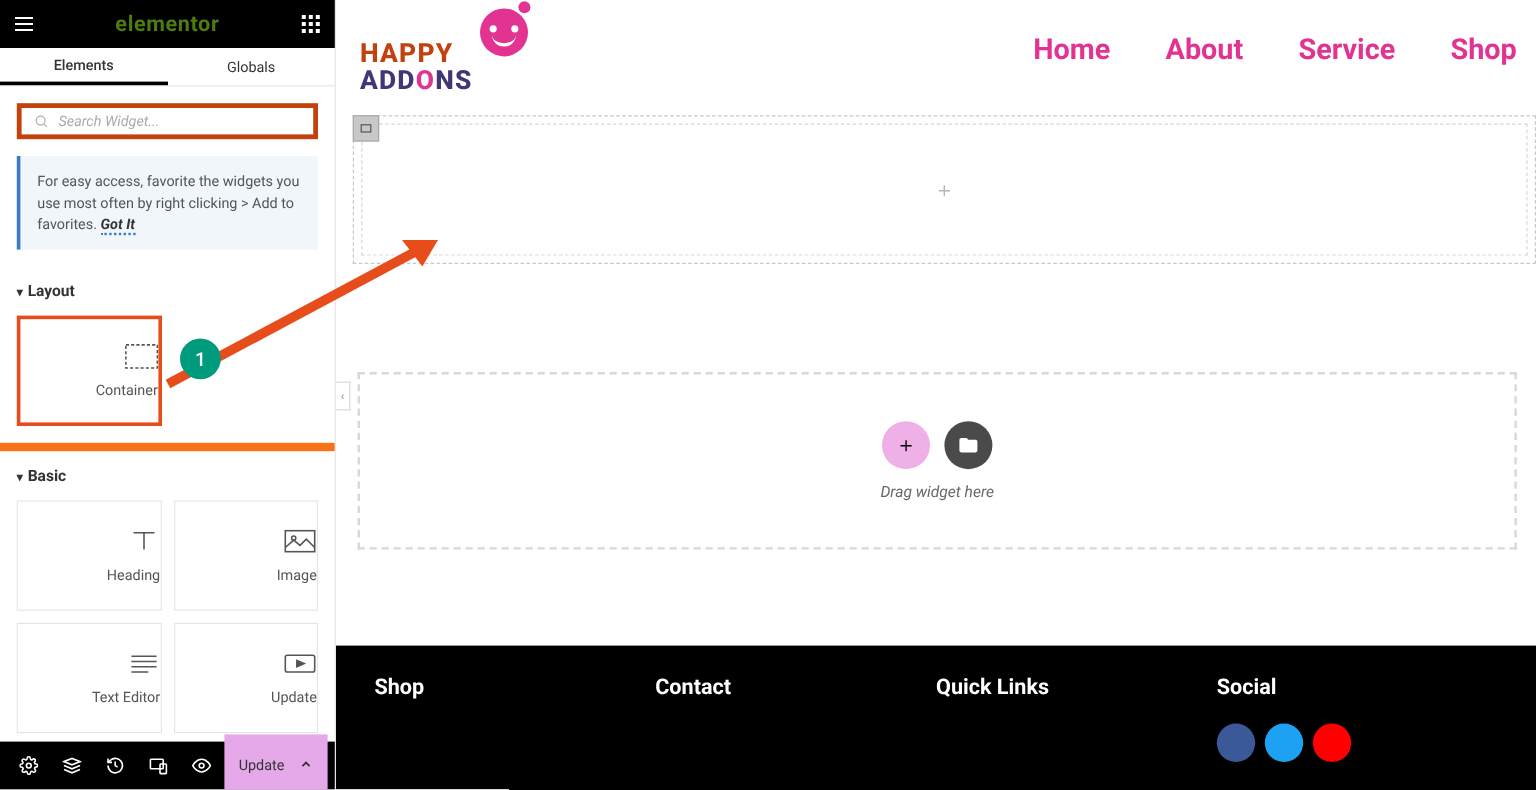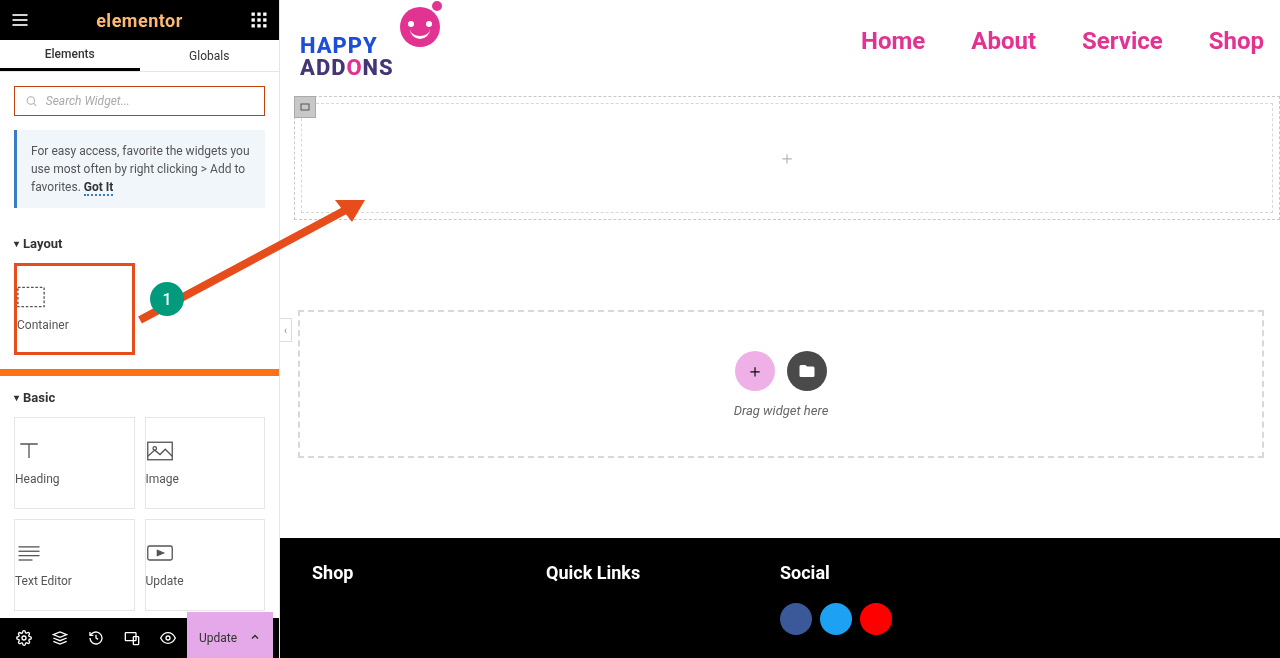--- a/index.html
+++ b/index.html
@@ -4,63 +4,63 @@
 <style>
 * { margin: 0; padding: 0; box-sizing: border-box; font-family: -apple-system, BlinkMacSystemFont, "Segoe UI", Roboto, Arial, sans-serif; }
 html, body { width: 1280px; height: 658px; overflow: hidden; background: #fff; }
 
 .app { display: flex; width: 100%; height: 100%; }
 
 
 .sidebar { width: 280px; height: 100%; display: flex; flex-direction: column; background: #fff; border-right: 1px solid #e6e6e6; }
 .sb-header { height: 40px; background: #000; display: flex; align-items: center; justify-content: space-between; padding: 0 10px; }
 .sb-header .menu-btn { color: #fff; width: 20px; height: 20px; display: flex; align-items: center; justify-content: center; cursor: pointer; }
-.sb-header .brand { color: #fdba74; font-weight: 700; font-size: 18px; letter-spacing: 0.5px; }
+.sb-header .brand { color: #4d7c0f; font-weight: 700; font-size: 18px; letter-spacing: 0.5px; }
 .sb-header .apps-btn { color: #fff; width: 20px; height: 20px; display: flex; align-items: center; justify-content: center; cursor: pointer; }
 
 .sb-tabs { height: 32px; display: flex; border-bottom: 1px solid #e6e6e6; }
 .sb-tab { flex: 1; display: flex; align-items: center; justify-content: center; font-size: 12px; color: #333; cursor: pointer; }
 .sb-tab.active { border-bottom: 3px solid #000; font-weight: 500; }
 
 .sb-search { padding: 14px; }
-.sb-search-box { height: 30px; border: 1px solid #c2410c; background: #fff; display: flex; align-items: center; padding: 0 10px; gap: 8px; }
+.sb-search-box { height: 30px; border: 4px solid #c2410c; background: #fff; display: flex; align-items: center; padding: 0 10px; gap: 8px; }
 .sb-search-box svg { width: 14px; height: 14px; color: #b0b0b0; }
 .sb-search-box input { border: none; outline: none; font-size: 12px; color: #666; width: 100%; }
 .sb-search-box input::placeholder { color: #aaa; font-style: italic; }
 
 .sb-tip { margin: 0 14px 14px; background: #f1f6fb; border-left: 3px solid #3a7bc8; padding: 12px 14px; font-size: 12px; color: #555; line-height: 1.5; }
-.sb-tip-link { font-weight: 700; color: #333; border-bottom: 2px dotted #3a7bc8; cursor: pointer; }
+.sb-tip-link { font-weight: 700; font-style: italic; color: #333; border-bottom: 2px dotted #3a7bc8; cursor: pointer; }
 
 .sb-section { padding: 14px; border-bottom: 7px solid #f97316; }
 .sb-section-title { font-size: 13px; font-weight: 700; color: #333; display: flex; align-items: center; gap: 4px; cursor: pointer; margin-bottom: 12px; }
 .sb-section-title::before { content: "▾"; font-size: 10px; }
 
 .widget-grid { display: grid; grid-template-columns: 1fr 1fr; gap: 10px; }
-.widget-item { border: 1px solid #e6e6e6; height: 92px; display: flex; flex-direction: column; align-items: flex-start; justify-content: center; gap: 10px; cursor: grab; font-size: 12px; color: #555; }
+.widget-item { border: 1px solid #e6e6e6; height: 92px; display: flex; flex-direction: column; align-items: flex-end; justify-content: center; gap: 10px; cursor: grab; font-size: 12px; color: #555; }
 .widget-item svg { width: 28px; height: 22px; color: #555; }
 .widget-item.highlighted { border: 3px solid #e64d1a; }
 .widget-item.single { grid-column: 1; }
 
 .sb-scroll { flex: 1; overflow: hidden; }
 
 .sb-footer { height: 40px; background: #000; display: flex; align-items: center; justify-content: space-between; padding: 0 6px; }
 .sb-footer-icons { display: flex; gap: 0; }
 .sb-footer-icon { width: 36px; height: 40px; display: flex; align-items: center; justify-content: center; color: #fff; cursor: pointer; }
 .sb-footer-icon svg { width: 16px; height: 16px; }
 .sb-update { height: 52px; background: #e5a8e8; display: flex; align-items: center; gap: 12px; padding: 0 12px; }
 .sb-update-btn { font-size: 12px; color: #333; cursor: pointer; }
 .sb-update-caret { font-size: 12px; color: #333; cursor: pointer; }
 
 
 .canvas { flex: 1; position: relative; display: flex; flex-direction: column; background: #fff; overflow: hidden; }
 
 .preview-header { height: 86px; display: flex; align-items: center; justify-content: space-between; padding: 0 16px 0 20px; }
 .logo { display: flex; align-items: center; gap: 0; }
 .logo-img { width: 140px; height: 68px; position: relative; }
-.logo-text1 { position: absolute; top: 26px; left: 0; font-size: 22px; font-weight: 800; color: #1d4ed8; letter-spacing: 1px; }
+.logo-text1 { position: absolute; top: 26px; left: 0; font-size: 22px; font-weight: 800; color: #c2410c; letter-spacing: 1px; }
 .logo-text2 { position: absolute; top: 48px; left: 0; font-size: 22px; font-weight: 800; color: #443577; letter-spacing: 1px; }
 .logo-text2 .o { color: #e23393; }
 .logo-face { position: absolute; top: 0; right: 0; width: 40px; height: 40px; border-radius: 50%; background: #e23393; }
 .logo-face::before { content: ""; position: absolute; top: -6px; right: -2px; width: 10px; height: 10px; background: #e23393; border-radius: 50%; }
 .logo-face-eye1 { position: absolute; top: 14px; left: 8px; width: 6px; height: 6px; background: #fff; border-radius: 50%; }
 .logo-face-eye2 { position: absolute; top: 14px; right: 8px; width: 6px; height: 6px; background: #fff; border-radius: 50%; }
 .logo-face-smile { position: absolute; bottom: 8px; left: 10px; width: 20px; height: 10px; border-bottom: 3px solid #fff; border-radius: 0 0 20px 20px; }
 
 .nav { display: flex; gap: 46px; }
 .nav a { text-decoration: none; color: #e23393; font-size: 24px; font-weight: 700; cursor: pointer; }
@@ -283,20 +283,23 @@
         </div>
       </div>
       <div class="drop-text">Drag widget here</div>
     </div>
 
     <footer class="page-footer">
       <div>
           <h3>Shop</h3>
         </div>
       <div>
+          <h3>Contact</h3>
+        </div>
+      <div>
           <h3>Quick Links</h3>
         </div>
       <div>
         <h3>Social</h3>
         <div class="social-icons">
           <div class="social-icon social-fb"></div>
           <div class="social-icon social-tw"></div>
           <div class="social-icon social-yt"></div>
         </div>
       </div>

